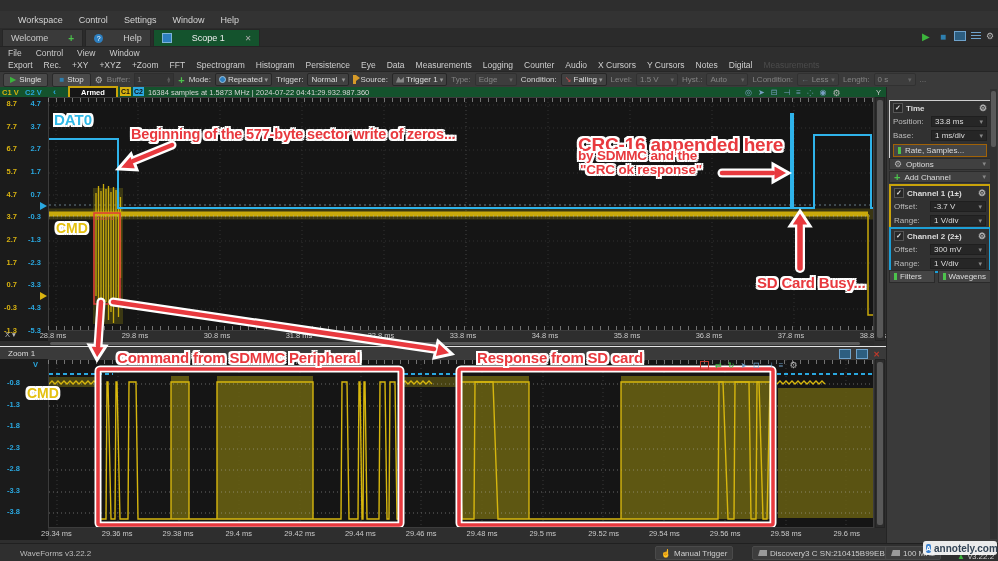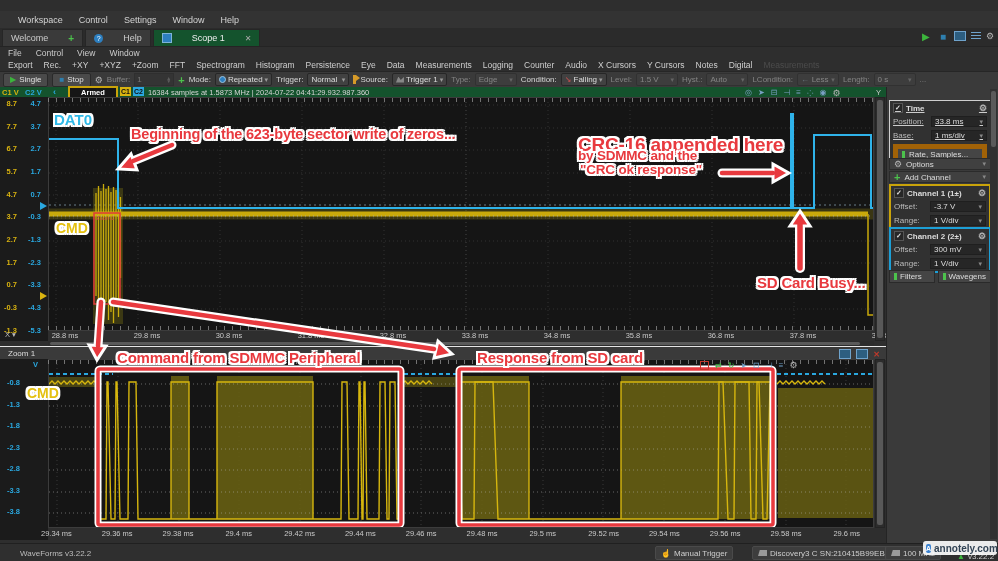--- a/index.html
+++ b/index.html
@@ -65,21 +65,21 @@
   .axiscol div{height:22.66px;line-height:22.66px;}
   .c1col{left:0;top:93px;width:17px;color:#d9b310;}
   .c2col{left:0;top:93px;margin-left:24px;width:17px;color:#2aa8e0;}
   .plotmain{left:48px;top:97px;width:826px;height:234px;background:#151515;border:1px solid #3c3c3c;box-sizing:border-box;}
   .ticks{position:absolute;left:48px;width:826px;height:4px;background:repeating-linear-gradient(90deg,#9a9a9a 0 1px,transparent 1px 8px);opacity:.7;}
   .marker{position:absolute;width:0;height:0;border-top:4px solid transparent;border-bottom:4px solid transparent;}
   .mblue{left:40px;top:202px;border-left:7px solid #2aa8e0;}
   .myellow{left:40px;top:292px;border-left:7px solid #d9b310;}
   .xlabels{position:absolute;display:flex;font-size:7.5px;color:#c9c9c9;}
   .xlabels div{text-align:center;}
-  .xmain{left:24px;top:331px;justify-content:space-between;}
+  .xmain{left:12px;top:331px;justify-content:space-between;}
   .xmain div{width:82px;}
   .xzoom{left:26px;top:529px;}
   .xzoom div{width:60.8px;}
   .xsel{position:absolute;left:5px;top:330px;color:#bbb;font-size:7.5px;}
   .vscroll{position:absolute;left:875px;width:10px;background:#2c2c2c;border:1px solid #242424;box-sizing:border-box;}
   .vthumb{position:absolute;left:1px;width:6px;background:#585858;border-radius:2px;}
   .hscroll{left:48px;top:341px;width:826px;height:5px;background:#2c2c2c;}
   .hthumb{position:absolute;left:2px;top:1px;width:810px;height:3px;background:#5a5a5a;border-radius:2px;}
   
   .zoomtitle{left:0;top:346px;width:886px;height:13px;background:#3a3a3a;border-top:1px solid #e5e5e5;font-size:8px;color:#ddd;}
@@ -97,24 +97,24 @@
   .zti-b{color:#6f9fc6;}
   
   .rpanel{left:886px;top:87px;width:112px;height:456px;background:#3a3a3a;border-left:1px solid #242424;box-sizing:border-box;font-size:8px;}
   .pbox{position:absolute;left:2px;width:102px;background:#313131;box-sizing:border-box;padding:2px 3px;}
   .pbox .hdr{display:flex;align-items:center;gap:3px;color:#ddd;font-weight:bold;}
   .pbox .hdr .sp{flex:1;}
   .prow{display:flex;align-items:center;justify-content:space-between;margin-top:3px;color:#bbb;}
   .pval{display:flex;align-items:center;justify-content:space-between;background:#262626;border:1px solid #1f1f1f;width:56px;height:11px;padding:0 3px;color:#ddd;box-sizing:border-box;}
   .pval .da{color:#888;font-size:7px;}
   .chk{display:inline-block;width:8px;height:8px;background:#262626;border:1px solid #555;color:#dcdcdc;font-size:7px;line-height:8px;text-align:center;}
-  .timebox{top:13px;border:1px solid #cfcfcf;text-decoration:underline;}
+  .timebox{top:13px;border:1px solid #cfcfcf;}
   .ch1box{top:97px;border:2px solid #c9a30a;}
   .ch2box{top:140px;border:2px solid #1d9fd6;}
-  .prowbtn{display:flex;align-items:center;gap:4px;background:#454545;border:5px solid #a16207;height:11px;padding:0 4px;margin-top:3px;color:#ddd;}
+  .prowbtn{display:flex;align-items:center;gap:4px;background:#454545;border:1px solid #a16207;height:11px;padding:0 4px;margin-top:3px;color:#ddd;}
   .gbar{display:inline-block;width:3px;height:7px;background:#4cc24c;}
   .pline{position:absolute;left:2px;width:102px;height:12px;display:flex;align-items:center;gap:4px;background:#404040;border:1px solid #2b2b2b;box-sizing:border-box;padding:0 4px;color:#ddd;}
   .pline .sp{flex:1;}
   .optrow{top:71px;}
   .addrow{top:84px;}
   .halfbtns{position:absolute;left:2px;top:183px;width:102px;display:flex;gap:3px;}
   .halfbtn{flex:1;display:flex;align-items:center;gap:3px;background:#454545;border:1px solid #2a2a2a;height:11px;padding:0 4px;color:#ddd;}
   .pscroll{position:absolute;right:1px;top:2px;width:7px;height:450px;background:#313131;}
   .pscthumb{position:absolute;left:1px;top:2px;width:5px;height:56px;background:#5a5a5a;border-radius:2px;}
   
@@ -636,21 +636,21 @@
   </div>
   <div class="watermark">
     <span class="wmA">A</span>
     <span class="wmt">annotely.com</span>
   </div>
 
   <div class="sig cyan" style="left:54px;top:111px;font-size:15px;">DAT0</div>
   <div class="sig yel" style="left:56px;top:220px;font-size:14px;">CMD</div>
   <div class="sig yel" style="left:27px;top:385px;font-size:14px;">CMD</div>
 
-  <div class="ann" style="left:131px;top:126px;font-size:14.5px;">Beginning of the 623-byte sector write of zeros...</div>
+  <div class="ann" style="left:131px;top:126px;font-size:14.5px;">Beginning of the 577-byte sector write of zeros...</div>
   <div class="ann" style="left:578px;top:134px;font-size:19px;">CRC-16 appended here</div>
   <div class="ann" style="left:578px;top:148px;font-size:13.5px;">by SDMMC and the</div>
   <div class="ann" style="left:580px;top:162px;font-size:13.5px;">"CRC ok response"</div>
   <div class="ann" style="left:757px;top:274px;font-size:15px;">SD Card Busy...</div>
   <div class="ann" style="left:477px;top:349px;font-size:15px;">Response from SD card</div>
   <div class="ann" style="left:117px;top:349px;font-size:15px;">Command from SDMMC Peripheral</div>
 
   <svg class="abs" style="left:0;top:0;pointer-events:none;" width="998" height="561" viewBox="0 0 998 561">
     <g stroke-linecap="round">
 

